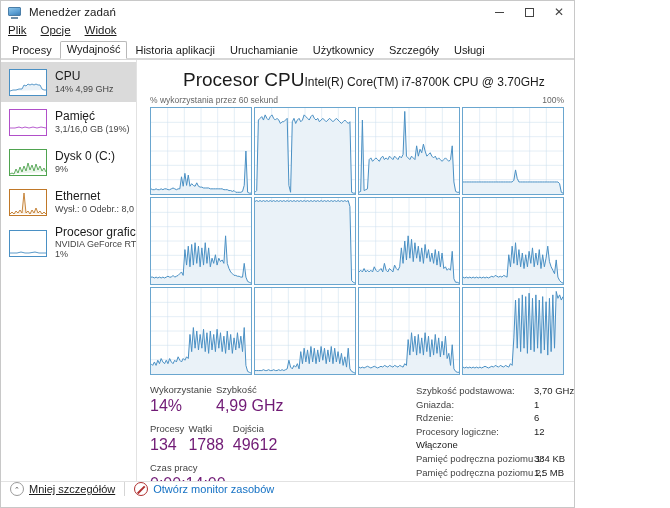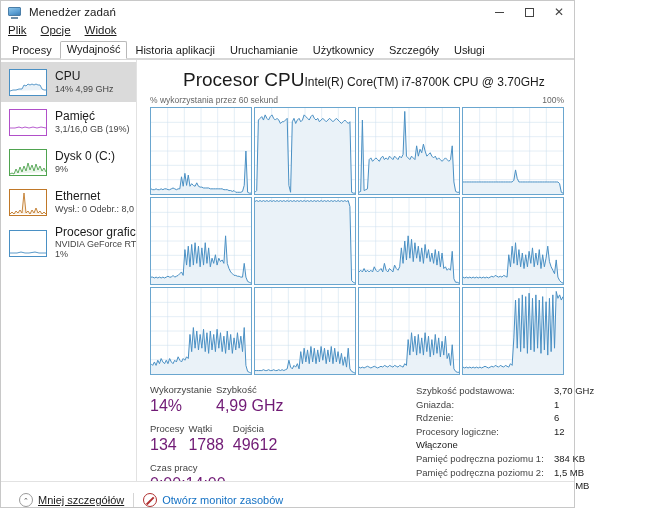--- a/index.html
+++ b/index.html
@@ -179,31 +179,31 @@
     font-size: 16px; color: #701a75; line-height: 20px; white-space: nowrap;
   }
   .w-util { width: 66px; }
   .w-speed { width: 68px; }
   .w-proc { width: 45px; }
   .w-thr { width: 52px; }
   .w-hnd { width: 60px; }
 
   .stats-right { flex: 1; min-width: 0; }
   .kv {
-    display: flex; line-height: 13.6px; font-size: 9.5px; gap: 20px;
+    display: flex; line-height: 13.6px; font-size: 9.5px;
   }
   .kv .k { width: 118px; flex: 0 0 118px; color: #444; white-space: nowrap; }
   .kv .v { color: #1b1b1b; white-space: nowrap; }
 
   
   .footer {
     height: 26px; flex: 0 0 26px;
-    display: flex; align-items: flex-end;
+    display: flex; align-items: flex-start;
     border-top: 1px solid #e2e2e2;
-    padding-left: 18px; background: #ffffff;
+    padding-left: 9px; background: #ffffff;
   }
   .foot-btn { display: flex; align-items: center; }
   .circ {
     width: 14px; height: 14px; border-radius: 50%;
     border: 1px solid #9a9a9a; display: flex; align-items: center; justify-content: center;
     margin-right: 5px; color: #4a4a4a; font-size: 7px; line-height: 1;
   }
   .foot-lbl { font-size: 11px; color: #1b1b1b; white-space: nowrap; }
   .foot-lbl u { text-decoration: underline; }
   .foot-sep { width: 1px; height: 14px; background: #d5d5d5; margin: 0 9px; }

